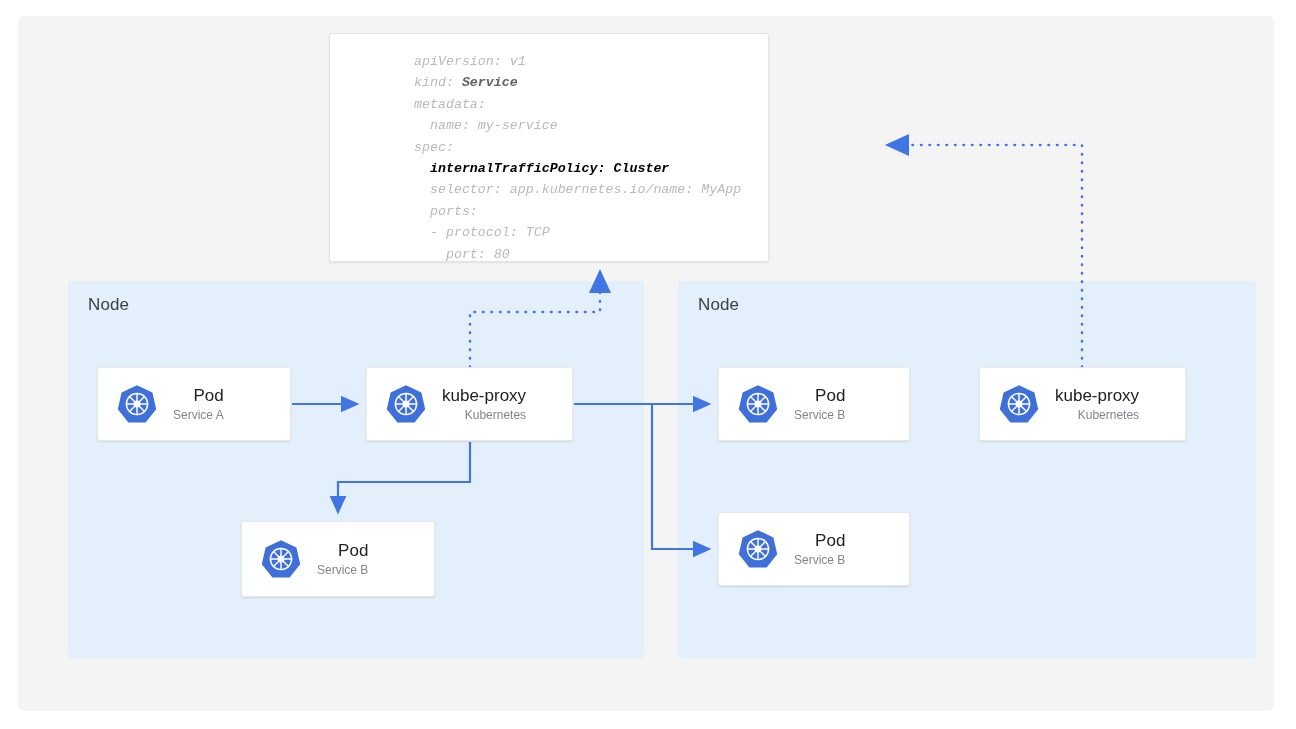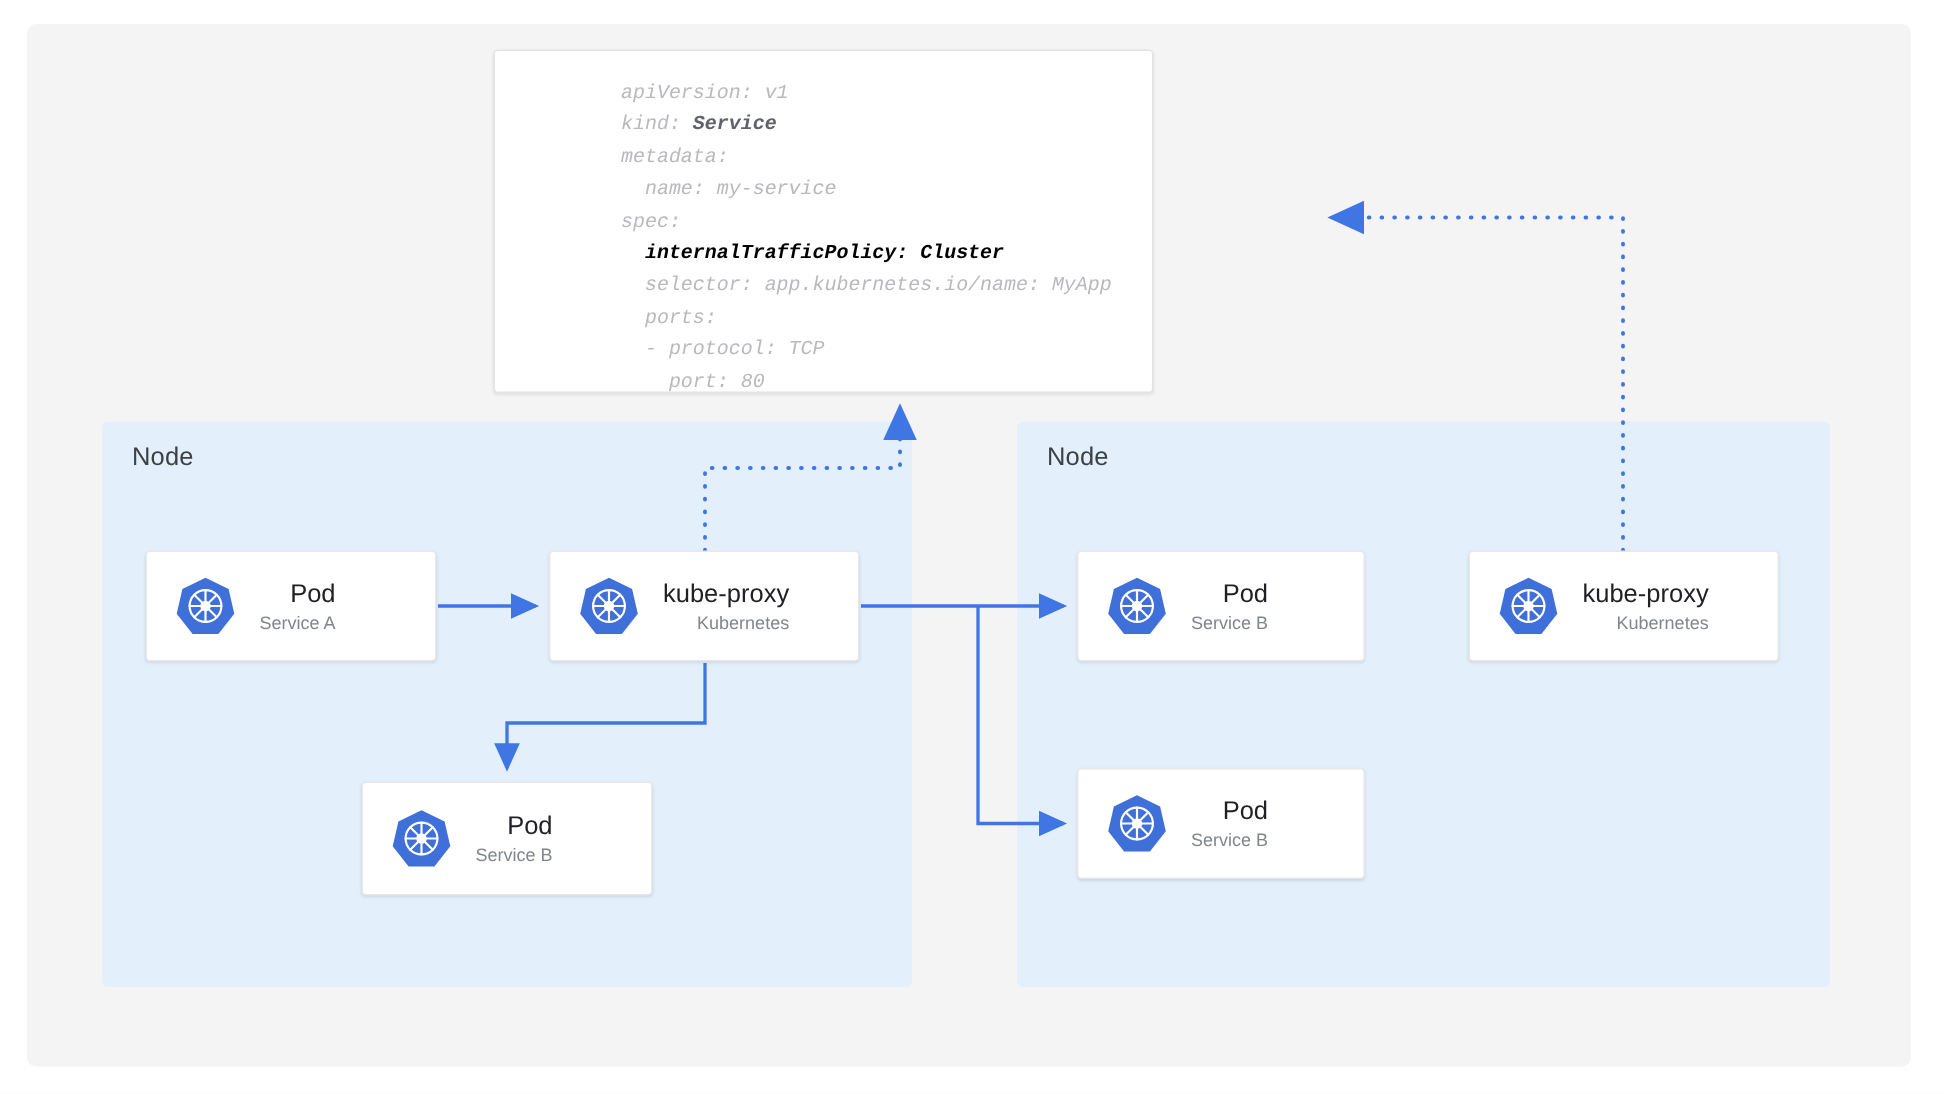--- a/index.html
+++ b/index.html
@@ -38,20 +38,21 @@
     width: 1296px;
     height: 729px;
     pointer-events: none;
   }
 
   
   .node-panel {
     position: absolute;
     background: #e3f0fc;
     border-radius: 4px;
+    padding-left: 36px;
   }
   #node-left  { left: 68px;  top: 281px; width: 540px; height: 377px; }
   #node-right { left: 678px; top: 281px; width: 542px; height: 377px; }
 
   .node-label {
     position: absolute;
     left: 20px;
     top: 14px;
     font-size: 17px;
     color: #3c4043;

